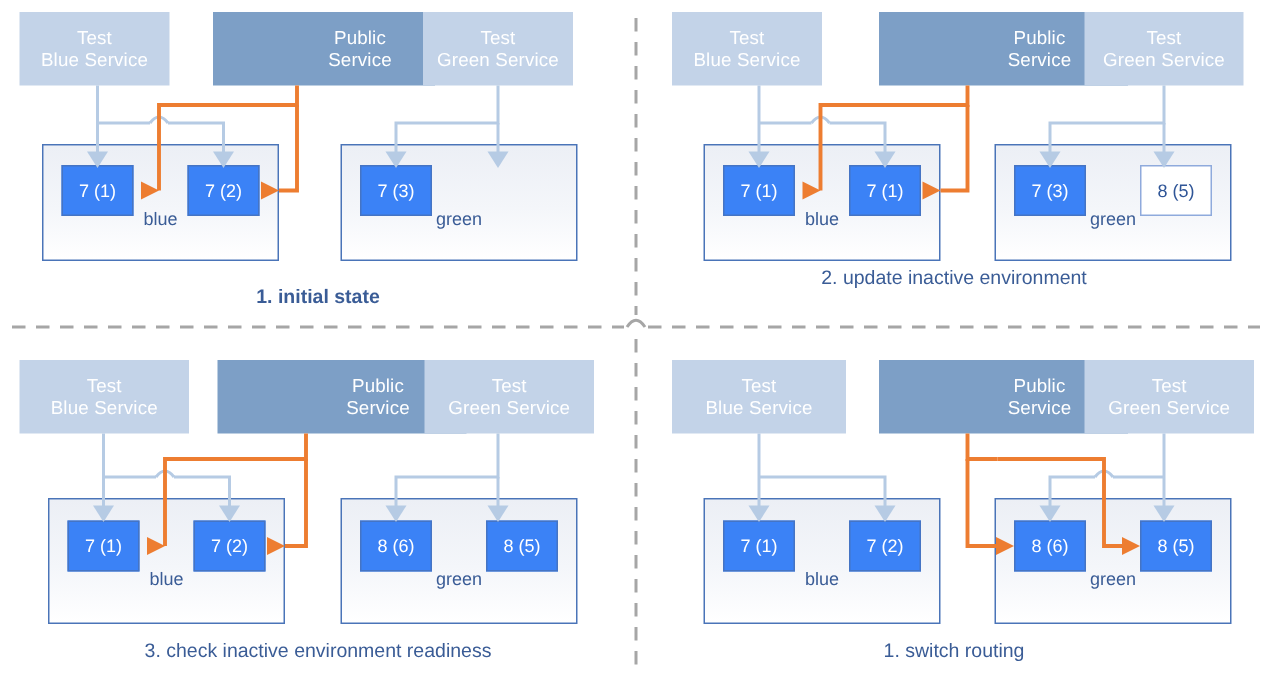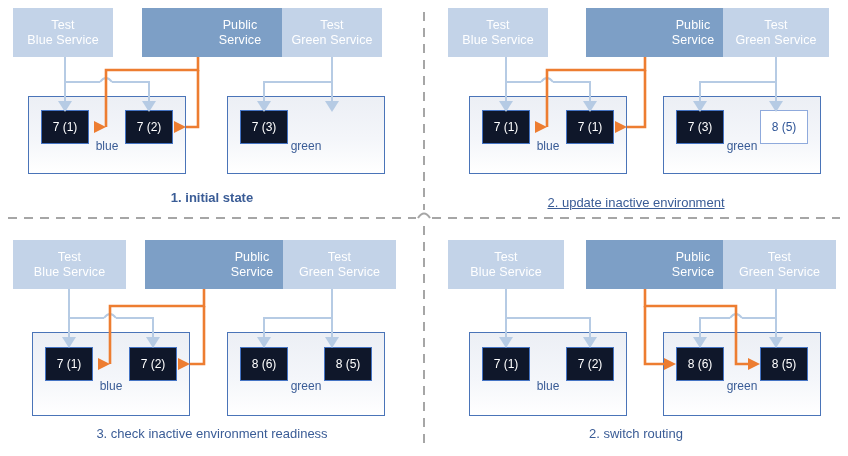--- a/index.html
+++ b/index.html
@@ -30,21 +30,21 @@
   }
   .env-label{
     position:absolute;width:100%;text-align:center;
     color:#3a5c96;font-size:12px;
   }
   .pod{
     position:absolute;width:48px;height:34px;
     display:flex;align-items:center;justify-content:center;
     font-size:12px;box-sizing:border-box;
   }
-  .pod.filled{background:#0f172a;color:#ffffff;border:1px solid #4574c4;}
+  .pod.filled{background:#3b82f6;color:#ffffff;border:1px solid #4574c4;}
   .pod.outline{background:#ffffff;color:#2f5597;border:1px solid #8faadc;}
 
   .caption{
     position:absolute;width:100%;text-align:center;
     color:#3a5c96;font-size:13px;
   }
 
   svg.wires{position:absolute;left:0;top:0;width:424px;height:228px;overflow:visible;}
   svg.divider{position:absolute;left:0;top:0;width:848px;height:456px;pointer-events:none;}
   .wire-blue{fill:none;stroke:#b6cbe4;stroke-width:2;}
@@ -156,21 +156,21 @@
       <path class="wire-blue" d="M352,57 L352,82 L276,82 L276,104"></path>
       <polygon class="head-blue" points="269,101 283,101 276,112"></polygon>
       <path class="wire-blue" d="M352,82 L352,104"></path>
       <polygon class="head-blue" points="345,101 359,101 352,112"></polygon>
       <path class="wire-orange" d="M221,57 L221,70 L123,70 L123,127"></path>
       <polygon class="head-orange" points="123,127 111,121 111,133"></polygon>
       <path class="wire-orange" d="M221,70 L221,127 L203,127"></path>
       <polygon class="head-orange" points="203,127 191,121 191,133"></polygon>
     </svg>
 
-    <div class="caption" style="top:195px;text-decoration:underline;">2. update inactive environment</div>
+    <div class="caption" style="top:177px;">2. update inactive environment</div>
   </div>
 
   <div class="panel panel-3">
     <div class="svc test" style="left:13px;top:12px;width:113px;height:49px;">
       <div>
         <span>Test</span>
         <span>Blue Service</span>
       </div>
     </div>
     <div class="svc public" style="left:145px;top:12px;width:118px;height:49px;">
@@ -264,21 +264,21 @@
       <path class="wire-blue" d="M306,90 L276,90 L276,112"></path>
       <polygon class="head-blue" points="269,109 283,109 276,120"></polygon>
 
       <path class="wire-orange" d="M221,61 L221,78 L241,78"></path>
       <path class="wire-orange" d="M221,78 L221,136 L240,136"></path>
       <polygon class="head-orange" points="252,136 240,130 240,142"></polygon>
       <path class="wire-orange" d="M241,78 L312,78 L312,136 L324,136"></path>
       <polygon class="head-orange" points="336,136 324,130 324,142"></polygon>
     </svg>
 
-    <div class="caption" style="top:198px;">2. switch routing</div>
+    <div class="caption" style="top:198px;">1. switch routing</div>
   </div>
 
   <svg class="divider">
     <path class="divline" d="M8,218 L416,218"></path>
     <path class="divline" d="M432,218 L840,218"></path>
     <path class="divline" d="M424,12 L424,210"></path>
     <path class="hop" d="M418,218 Q424,209 430,218"></path>
     <path class="divline" d="M424,226 L424,444"></path>
   </svg>
 

